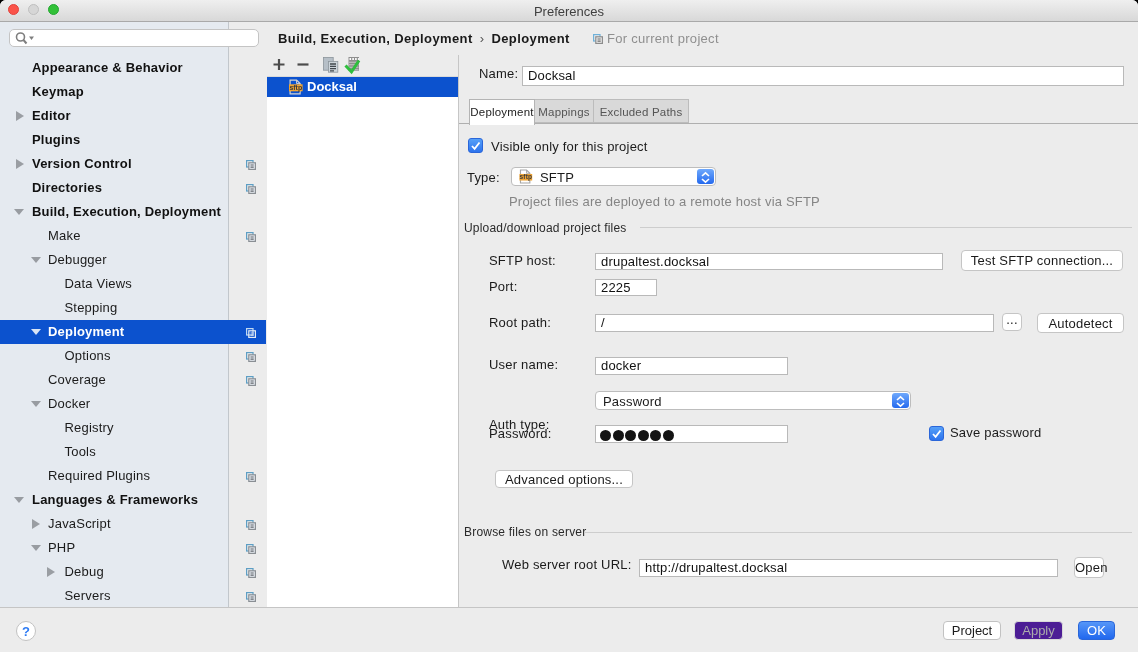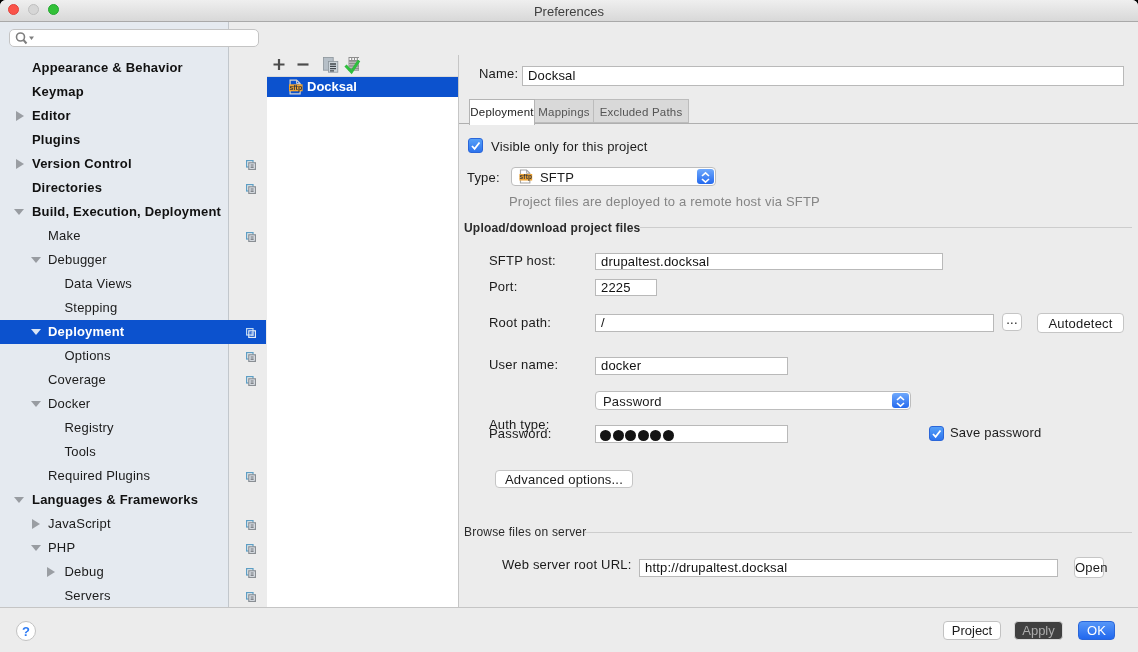--- a/index.html
+++ b/index.html
@@ -55,21 +55,21 @@
 .tab { position:absolute; top:0; height:24px; font-size:11.5px; text-align:center; }
 #tab1 { left:11px; width:66px; background:#FFF; border:1px solid #B4B4B4; border-bottom:none; height:26px; z-index:2; color:#1c1c1c; }
 #tab2 { left:77px; width:59px; background:#D9D9D9; border:1px solid #BCBCBC; border-left:none; color:#555; }
 #tab3 { left:136px; width:95px; background:#D9D9D9; border:1px solid #BCBCBC; border-left:none; color:#555; }
 .tab span { position:absolute; left:0; right:0; top:6px; }
 
 #botbar { position:absolute; left:0; top:607px; width:1138px; height:45px; background:#ECECEC; border-top:1px solid #C5C5C5; }
 #help { position:absolute; left:16px; top:13px; width:20px; height:20px; border-radius:50%; background:#fff; border:1px solid #C2C2C2; color:#2D7BF4; font-size:13px; font-weight:bold; text-align:center; line-height:19px; }
 .bbtn { position:absolute; top:13px; height:19px; border-radius:4px; font-size:13px; text-align:center; line-height:18px; }
 #cancel { left:943px; width:58px; background:#fff; border:1px solid #C2C2C2; color:#1b1b1b; }
-#apply { left:1014px; width:49px; background:#404040; border:1px solid #D9D9D9; color:#ABABAB; }
+#apply { left:1014px; width:49px; background:#4c1d95; border:1px solid #D9D9D9; color:#ABABAB; }
 #ok { left:1078px; width:37px; background:linear-gradient(#5696F8,#2168EE); border:1px solid #2A66D9; color:#fff; }
 .dots { display:flex; gap:1.5px; align-items:center; }
 .dots i { width:11px; height:11px; background:#141414; border-radius:50%; }
 </style>
 </head>
 <body>
 <div id="win">
   <div id="titlebar">
     <div id="title">Preferences</div>
     <div class="tl" id="tl-r"></div>
@@ -216,20 +216,28 @@
           <span class="lbl" style="left:64.5px">Servers</span>
           <svg class="picon" width="10" height="10" viewBox="0 0 10 10">
             <rect x="0.6" y="0.6" width="6.4" height="6.4" fill="none" stroke="#5E9EC4" stroke-width="1.2"></rect>
             <rect x="2.8" y="2.8" width="6.6" height="6.6" fill="#E5EAF0" stroke="#8A8F94" stroke-width="1.2"></rect>
             <path d="M4.5 5h3.2M4.5 7.1h3.2" stroke="#60656B" stroke-width="1.1" fill="none"></path>
           </svg>
         </div>
       </div>
   </div>
 
+  <div id="crumbs">
+    <div id="crumbtxt">Build, Execution, Deployment<span id="crumbsep">›</span>Deployment</div>
+    <div id="forproj"><svg width="10" height="10" viewBox="0 0 10 10" style="vertical-align:-1px">
+      <rect x="0.6" y="0.6" width="6.4" height="6.4" fill="none" stroke="#6FB1D9" stroke-width="1.2"></rect>
+      <rect x="2.8" y="2.8" width="6.6" height="6.6" fill="#ECECEC" stroke="#8C8C8C" stroke-width="1.2"></rect>
+      <path d="M4.5 5h3.2M4.5 7.1h3.2" stroke="#6A6A6A" stroke-width="1.1" fill="none"></path>
+    </svg> For current project</div>
+  </div>
 
   <div id="mid">
     <div id="midbar">
       <svg width="160" height="18" style="position:absolute;left:6px;top:2px" viewBox="0 0 160 18">
         <path d="M6 2v11M0.5 7.5h11" stroke="#4C4C4C" stroke-width="2.2"></path>
         <path d="M24.5 7.5h11" stroke="#4C4C4C" stroke-width="2.2"></path>
         <rect x="50.4" y="0.4" width="9.8" height="12.8" fill="#B6BFC7" stroke="#8C959C" stroke-width="0.8"></rect>
         <rect x="55.4" y="4.4" width="9.4" height="10.8" fill="#CDD5DB" stroke="#8C959C" stroke-width="0.8"></rect>
         <path d="M57 7h6M57 9.3h6M57 11.6h6M57 13.8h4" stroke="#43494F" stroke-width="1.3"></path>
         <rect x="75.5" y="0" width="10.5" height="13.8" fill="#8E8E8E"></rect>
@@ -284,25 +292,26 @@
       <div class="abs" style="left:28px; top:1.5px;">SFTP</div>
       <div class="stepper">
           <svg width="13" height="13" viewBox="0 0 13 13">
         <path d="M3 5 L6.5 1.8 L10 5" stroke="#fff" stroke-width="1.6" fill="none"></path>
         <path d="M3 8 L6.5 11.2 L10 8" stroke="#fff" stroke-width="1.6" fill="none"></path>
       </svg>
         </div>
     </div>
     <div class="abs" style="left:51px; top:139px; color:#858585;">Project files are deployed to a remote host via SFTP</div>
 
-    <div class="sect" style="left:6px; top:166px;font-weight:bold;">Upload/download project files</div>
+    <div class="sect" style="left:6px; top:166px;">Upload/download project files</div>
     <div class="seph" style="left:182px; top:172px; width:492px;"></div>
 
     <div class="abs" style="left:31px; top:198px;">SFTP host:</div>
     <div class="fld" style="left:137px; top:198px; width:348px; height:17px;">drupaltest.docksal</div>
+    <div class="btn" style="left:503px; top:195px; width:162px; height:21px; line-height:20px;">Test SFTP connection...</div>
 
     <div class="abs" style="left:31px; top:224px;">Port:</div>
     <div class="fld" style="left:137px; top:224px; width:62px; height:17px;">2225</div>
 
     <div class="abs" style="left:31px; top:260px;">Root path:</div>
     <div class="fld" style="left:137px; top:259px; width:399px; height:18px;">/</div>
     <div class="btn" style="left:544px; top:258px; width:20px; height:18px; line-height:12px;">...</div>
     <div class="btn" style="left:579px; top:258px; width:87px; height:20px; line-height:19px;">Autodetect</div>
 
     <div class="abs" style="left:31px; top:302px;">User name:</div>

